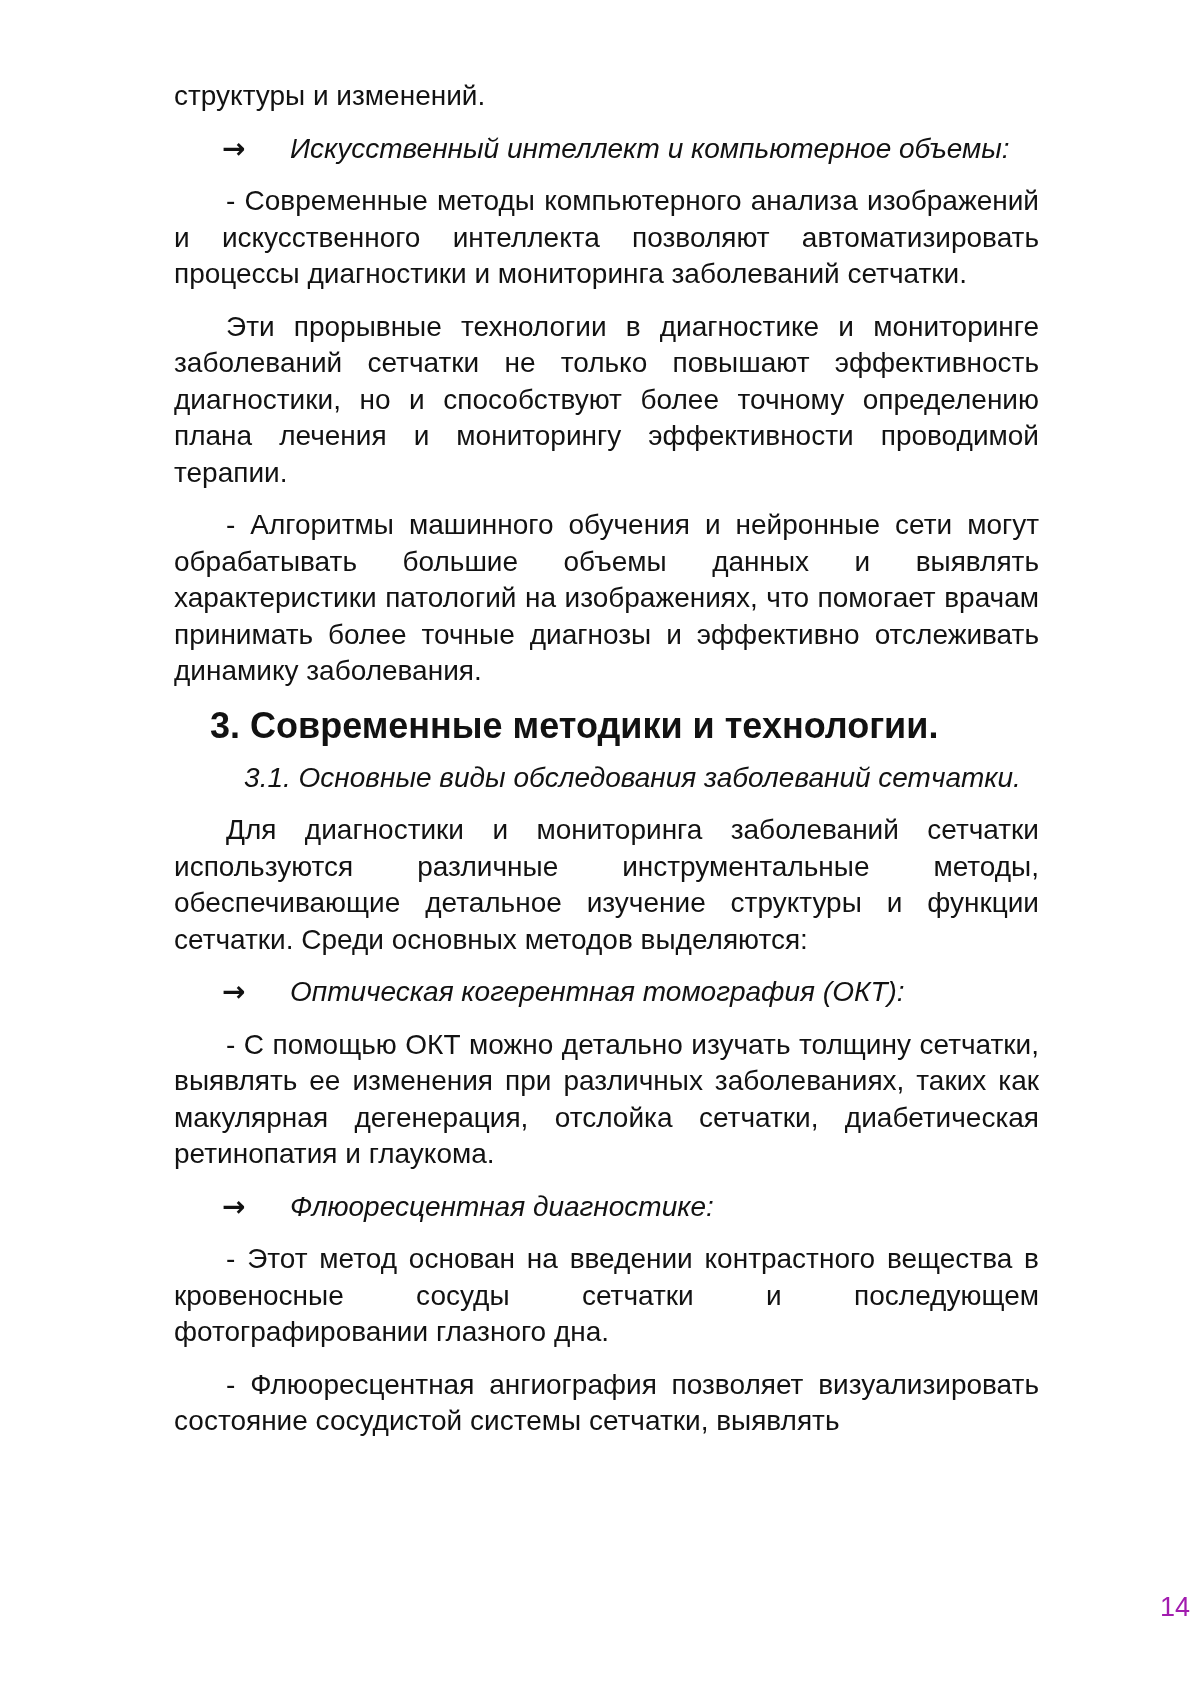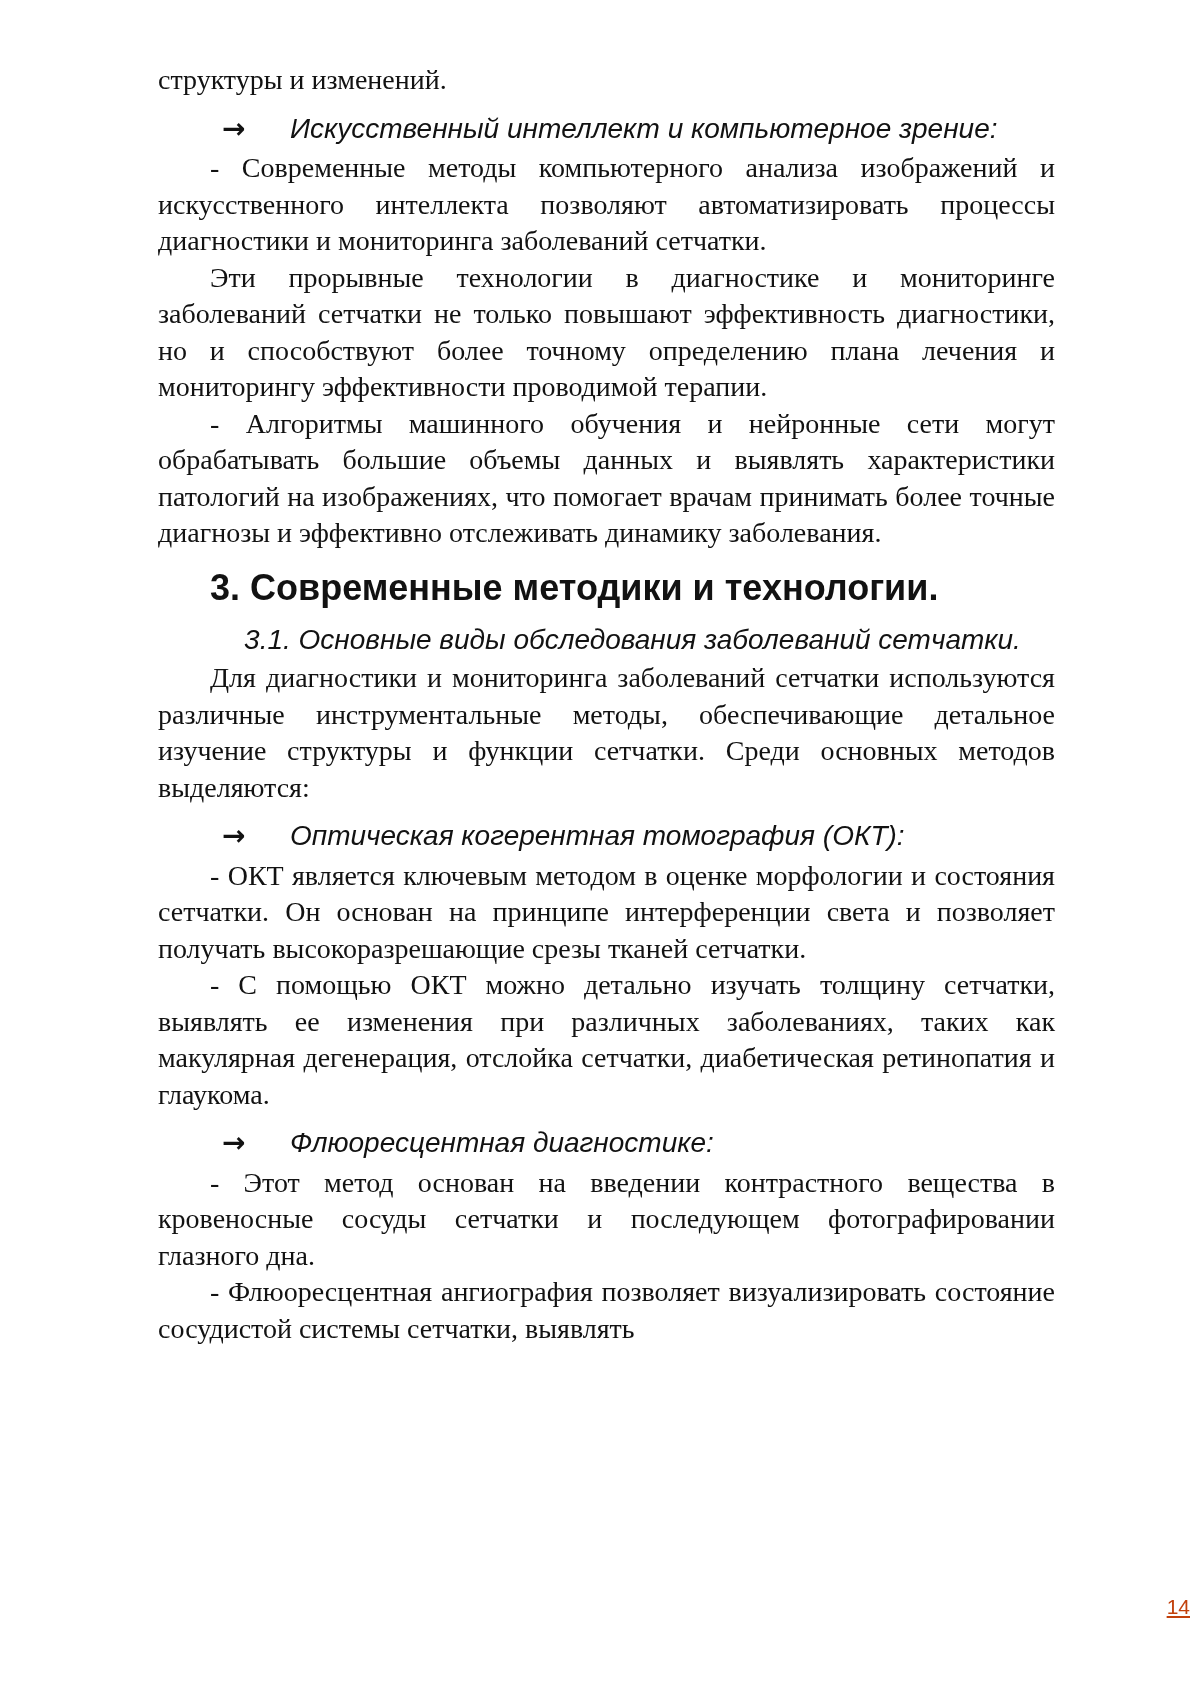--- a/index.html
+++ b/index.html
@@ -20,23 +20,22 @@
   .content {
     position: absolute;
     left: 158px;
     top: 62px;
     width: 897px;
     font-size: 28px;
     line-height: 36.5px;
     text-align: justify;
   }
   .para {
-    margin: 0;
+    margin: 16px;
     text-indent: 52px;
-    font-family: Liberation Serif, serif;
   }
   .para.continuation {
     text-indent: 0;
     text-align: left;
   }
   .arrow-item {
     display: flex;
     margin: 12px 0 3px 0;
     padding-left: 64px;
     text-align: left;
@@ -62,57 +61,55 @@
   .subheading {
     font-style: italic;
     text-indent: 52px;
     text-align: center;
     margin: 0 0 2px 0;
   }
   .page-number {
     position: absolute;
     top: 1592px;
     right: 10px;
-    font-size: 21px;
+    font-size: 27px;
     line-height: 30px;
-    color: #c2410c;
-    text-decoration: underline;
+    color: #a21caf;
   }
 </style>
 </head>
 <body>
 
 <div class="page">
   <div class="content">
 
     <p class="para continuation">структуры и изменений.</p>
 
     <div class="arrow-item">
       <span class="arrow-glyph">→</span>
-      <span class="arrow-text">Искусственный интеллект и компьютерное зрение:</span>
+      <span class="arrow-text">Искусственный интеллект и компьютерное объемы:</span>
     </div>
 
     <p class="para">- Современные методы компьютерного анализа изображений и искусственного интеллекта позволяют автоматизировать процессы диагностики и мониторинга заболеваний сетчатки.</p>
 
     <p class="para">Эти прорывные технологии в диагностике и мониторинге заболеваний сетчатки не только повышают эффективность диагностики, но и способствуют более точному определению плана лечения и мониторингу эффективности проводимой терапии.</p>
 
     <p class="para">- Алгоритмы машинного обучения и нейронные сети могут обрабатывать большие объемы данных и выявлять характеристики патологий на изображениях, что помогает врачам принимать более точные диагнозы и эффективно отслеживать динамику заболевания.</p>
 
     <h2 class="heading">3. Современные методики и технологии.</h2>
 
     <p class="subheading">3.1. Основные виды обследования заболеваний сетчатки.</p>
 
     <p class="para">Для диагностики и мониторинга заболеваний сетчатки используются различные инструментальные методы, обеспечивающие детальное изучение структуры и функции сетчатки. Среди основных методов выделяются:</p>
 
     <div class="arrow-item">
       <span class="arrow-glyph">→</span>
       <span class="arrow-text">Оптическая когерентная томография (ОКТ):</span>
     </div>
 
-    <p class="para">- ОКТ является ключевым методом в оценке морфологии и состояния сетчатки. Он основан на принципе интерференции света и позволяет получать высокоразрешающие срезы тканей сетчатки.</p>
 
     <p class="para">- С помощью ОКТ можно детально изучать толщину сетчатки, выявлять ее изменения при различных заболеваниях, таких как макулярная дегенерация, отслойка сетчатки, диабетическая ретинопатия и глаукома.</p>
 
     <div class="arrow-item">
       <span class="arrow-glyph">→</span>
       <span class="arrow-text">Флюоресцентная диагностике:</span>
     </div>
 
     <p class="para">- Этот метод основан на введении контрастного вещества в кровеносные сосуды сетчатки и последующем фотографировании глазного дна.</p>
 

